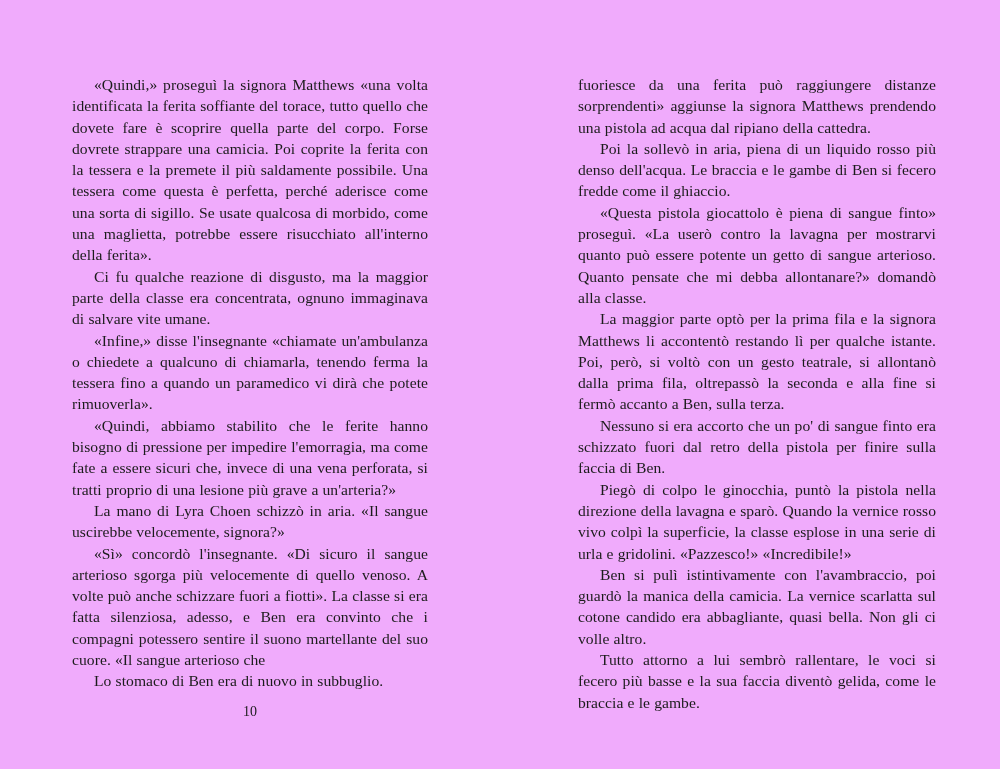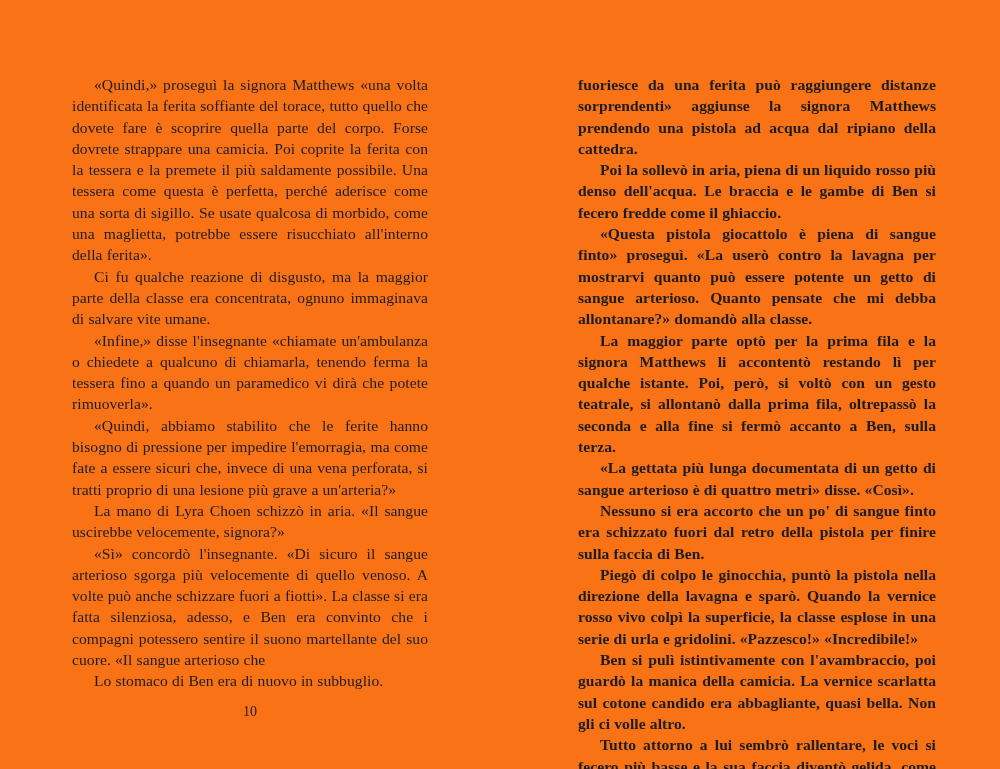--- a/index.html
+++ b/index.html
@@ -7,30 +7,30 @@
     width: 1000px;
     height: 769px;
     background: #ffffff;
     font-family: "Liberation Serif", "DejaVu Serif", serif;
     color: #1c1c1c;
   }
   .spread {
     position: relative;
     width: 1000px;
     height: 769px;
-    background: #f97316;
+    background: #f0abfc;
     overflow: hidden;
   }
   .page {
     position: absolute;
     top: 0;
     height: 769px;
   }
   .page-left  { left: 72px;  width: 356px; }
-  .page-right { left: 578px; width: 358px; font-weight: bold; }
+  .page-right { left: 578px; width: 358px; }
   .text-block {
     position: absolute;
     top: 74px;
     left: 0;
     right: 0;
     text-align: justify;
     font-size: 15.6px;
     line-height: 21.3px;
     letter-spacing: 0.05px;
     hyphens: auto;
@@ -66,21 +66,20 @@
     </div>
     <div class="page-number">10</div>
   </section>
 
   <section class="page page-right">
     <div class="text-block" lang="it">
       <p class="no-indent">fuoriesce da una ferita può raggiungere distanze sorprendenti» aggiunse la signora Matthews prendendo una pistola ad acqua dal ripiano della cattedra.</p>
       <p>Poi la sollevò in aria, piena di un liquido rosso più denso dell'acqua. Le braccia e le gambe di Ben si fecero fredde come il ghiaccio.</p>
       <p>«Questa pistola giocattolo è piena di sangue finto» proseguì. «La userò contro la lavagna per mostrarvi quanto può essere potente un getto di sangue arterioso. Quanto pensate che mi debba allontanare?» domandò alla classe.</p>
       <p>La maggior parte optò per la prima fila e la signora Matthews li accontentò restando lì per qualche istante. Poi, però, si voltò con un gesto teatrale, si allontanò dalla prima fila, oltrepassò la seconda e alla fine si fermò accanto a Ben, sulla terza.</p>
-      <p>«La gettata più lunga documentata di un getto di sangue arterioso è di quattro metri» disse. «Così».</p>
       <p>Nessuno si era accorto che un po' di sangue finto era schizzato fuori dal retro della pistola per finire sulla faccia di Ben.</p>
       <p>Piegò di colpo le ginocchia, puntò la pistola nella direzione della lavagna e sparò. Quando la vernice rosso vivo colpì la superficie, la classe esplose in una serie di urla e gridolini. «Pazzesco!» «Incredibile!»</p>
       <p>Ben si pulì istintivamente con l'avambraccio, poi guardò la manica della camicia. La vernice scarlatta sul cotone candido era abbagliante, quasi bella. Non gli ci volle altro.</p>
       <p>Tutto attorno a lui sembrò rallentare, le voci si fecero più basse e la sua faccia diventò gelida, come le braccia e le gambe.</p>
     </div>
   </section>
 
 </div>
 
 </body></html>

